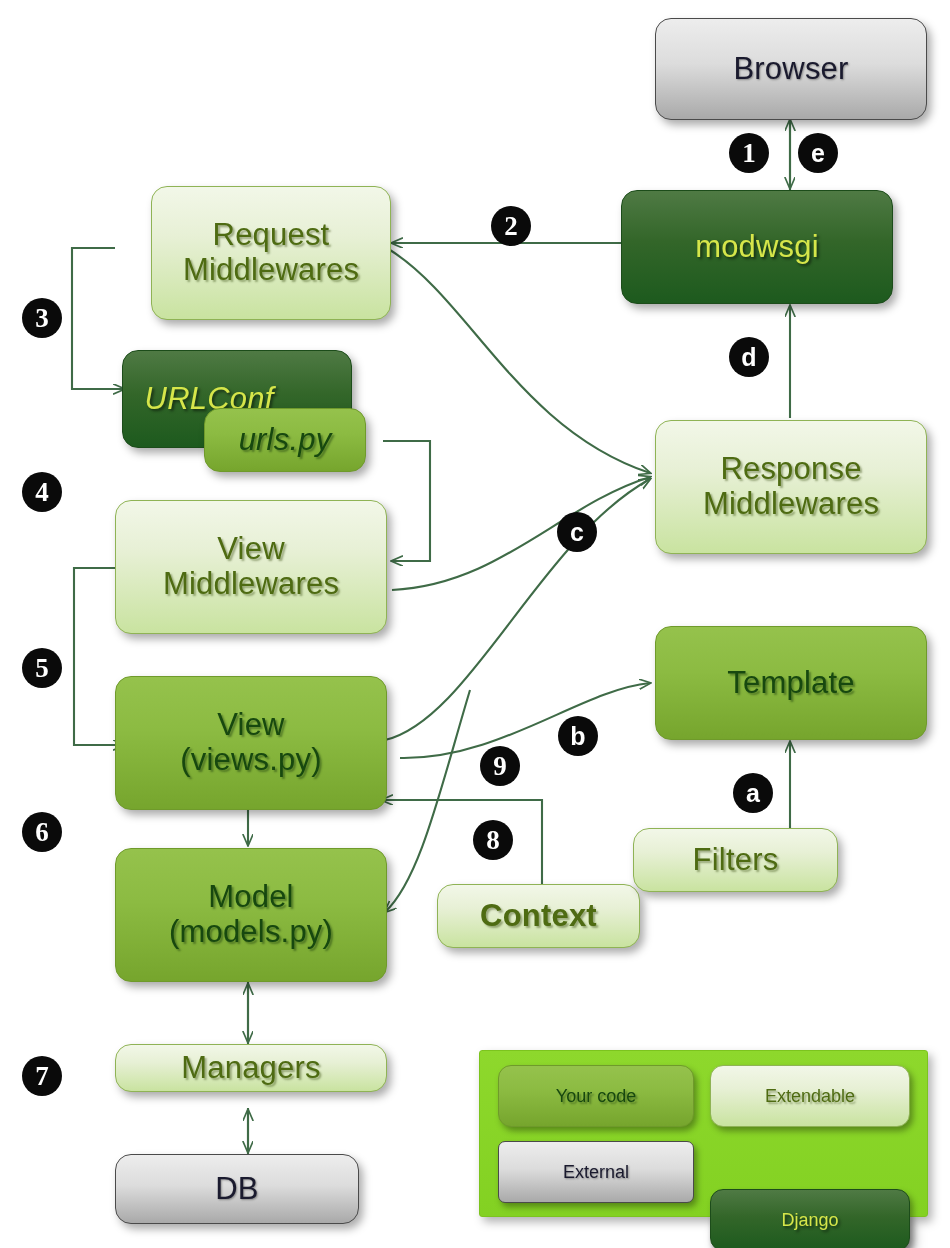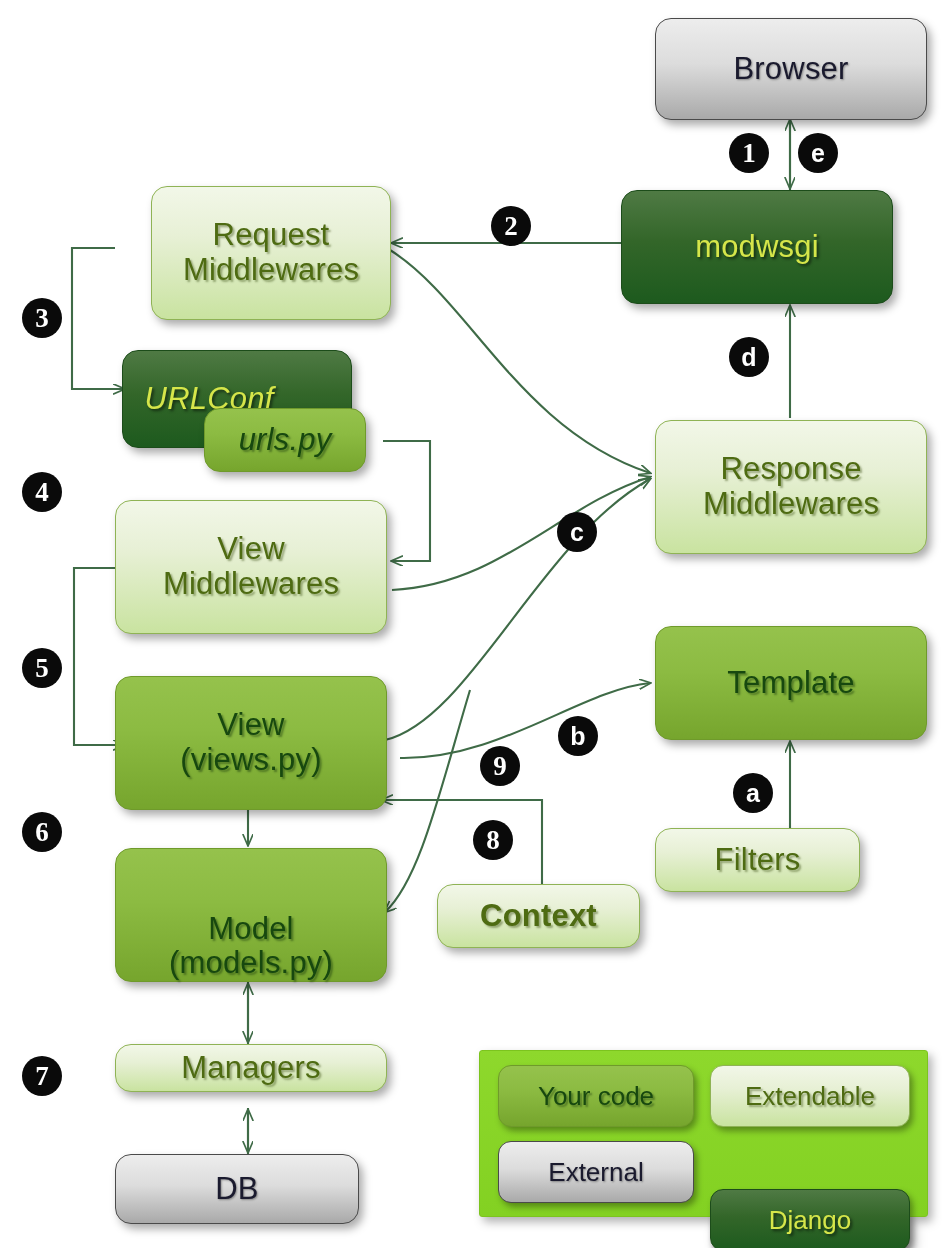--- a/index.html
+++ b/index.html
@@ -39,21 +39,21 @@
          font-family:"Liberation Serif","DejaVu Serif",serif;line-height:1;}
   .badge.alpha{font-family:"Liberation Sans","DejaVu Sans",sans-serif;font-size:25px;}
 
   
   #legend{position:absolute;left:479px;top:1050px;width:447px;height:165px;
           background:linear-gradient(180deg,#8ed82c 0%,#83d122 100%);
           border:1px solid #7cc41e;border-radius:3px;z-index:3;
           filter:drop-shadow(4px 5px 5px rgba(0,0,0,.3));}
   .lg{position:absolute;box-sizing:border-box;border-radius:13px;
       display:flex;align-items:center;justify-content:center;
-      font-size:26px;z-index:5;filter:drop-shadow(3px 4px 3px rgba(0,0,0,.35));}
+      font-size:18px;z-index:5;filter:drop-shadow(3px 4px 3px rgba(0,0,0,.35));}
 
   svg#wires{position:absolute;left:0;top:0;width:950px;height:1248px;z-index:2;}
 </style>
 </head>
 <body>
 
 <div id="stage">
 
   <svg id="wires" viewBox="0 0 950 1248">
     <defs>
@@ -123,21 +123,21 @@
   <div class="node t-ext" style="left:115px;top:500px;width:272px;height:134px;white-space:pre-line;">
     <span class="lbl">View
 Middlewares</span>
   </div>
 
   <div class="node t-code" style="left:115px;top:676px;width:272px;height:134px;white-space:pre-line;">
     <span class="lbl">View
 (views.py)</span>
   </div>
 
-  <div class="node t-code" style="left:115px;top:848px;width:272px;height:134px;white-space:pre-line;align-items:flex-end;">
+  <div class="node t-code" style="left:115px;top:848px;width:272px;height:134px;white-space:pre-line;">
     <span class="lbl">Model
 (models.py)</span>
   </div>
 
   <div class="node t-ext" style="left:115px;top:1044px;width:272px;height:48px;">
     <span class="lbl">Managers</span>
   </div>
 
   <div class="node t-ext-gray" style="left:115px;top:1154px;width:244px;height:70px;">
     <span class="lbl">DB</span>
@@ -145,21 +145,21 @@
 
   <div class="node t-ext" style="left:655px;top:420px;width:272px;height:134px;white-space:pre-line;">
     <span class="lbl">Response
 Middlewares</span>
   </div>
 
   <div class="node t-code" style="left:655px;top:626px;width:272px;height:114px;">
     <span class="lbl">Template</span>
   </div>
 
-  <div class="node t-ext" style="left:655px;top:828px;width:205px;height:64px;z-index:6;">
+  <div class="node t-ext" style="left:633px;top:828px;width:205px;height:64px;z-index:6;">
     <span class="lbl">Filters</span>
   </div>
 
 
   <div class="node t-ext" style="left:437px;top:884px;width:203px;height:64px;font-weight:bold;">
     <span class="lbl">Context</span>
   </div>
 
   <div class="badge" style="left:729px;top:133px;">
     <span>1</span>
@@ -204,21 +204,21 @@
     <span>d</span>
     </div>
 
   <div id="legend">
     <div class="lg t-code" style="left:18px;top:14px;width:196px;height:62px;">
       <span>Your code</span>
     </div>
     <div class="lg t-ext" style="left:230px;top:14px;width:200px;height:62px;">
       <span>Extendable</span>
     </div>
-    <div class="lg t-ext-gray" style="left:18px;top:90px;width:196px;height:62px;">
+    <div class="lg t-ext-gray" style="left:18px;top:90px;width:196px;height:62px;border-radius:7px;">
       <span>External</span>
     </div>
     <div class="lg t-django" style="left:230px;top:90px;width:200px;height:62px;margin-top:48px;">
       <span>Django</span>
     </div>
   </div>
 
 </div>
 
 </body></html>

